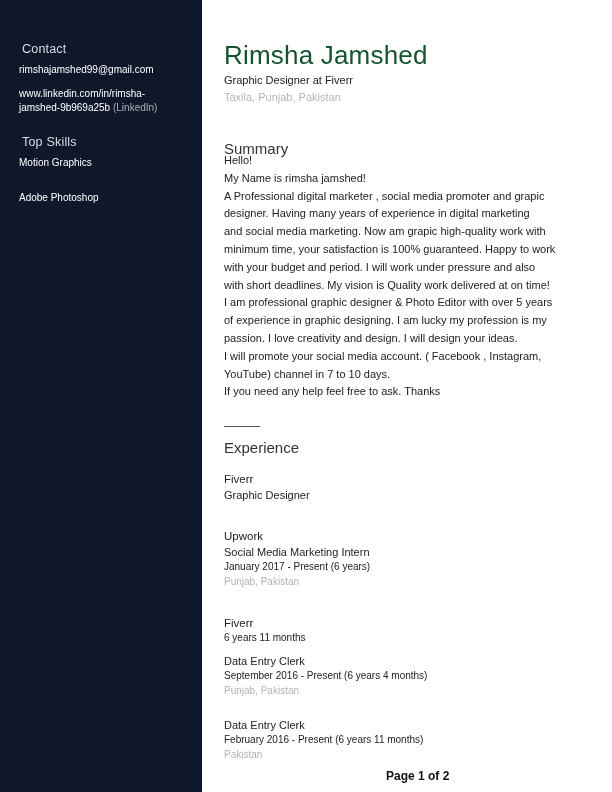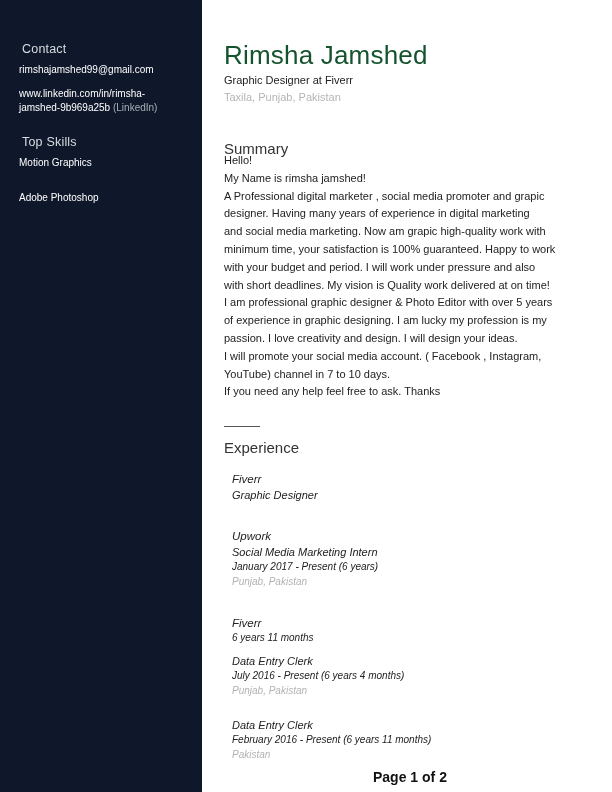--- a/index.html
+++ b/index.html
@@ -31,27 +31,27 @@
   }
   .headline { position: absolute; top: 74px; left: 0; font-size: 11px; color: #222; white-space: nowrap; }
   .location { position: absolute; top: 91px; left: 0; font-size: 11px; color: #b5b5b5; white-space: nowrap; }
   .section-title { position: absolute; left: 0; font-size: 15px; color: #333333; white-space: nowrap; }
   .summary {
     position: absolute; top: 152px; left: 0; width: 368px;
     font-size: 11px; line-height: 17.8px; color: #222222;
   }
   .summary div { white-space: nowrap; }
   .divider { position: absolute; top: 426px; left: 0; width: 36px; height: 1px; background: #555555; }
-  .exp { position: absolute; left: 8px; white-space: nowrap; font-style: italic; }
+  .exp { position: absolute; left: 0; white-space: nowrap; }
   .exp-company { font-size: 11.5px; color: #222; line-height: 16px; }
   .exp-title { font-size: 11px; color: #222; line-height: 16px; }
   .exp-dates { font-size: 10px; color: #222; line-height: 14px; }
   .exp-loc { font-size: 10px; color: #b3b3b3; line-height: 15px; }
   .footer {
-    position: absolute; top: 769px; left: 373px; font-size: 14px; font-weight: bold; color: #111;
+    position: absolute; top: 769px; left: 386px; font-size: 12px; font-weight: bold; color: #111;
   }
   a.plain { color: inherit; text-decoration: none; }
 </style>
 </head>
 <body>
 
 <div class="sidebar">
   <div class="side-heading" style="top:42px;">Contact</div>
   <a class="side-text plain" style="top:63px;">rimshajamshed99@gmail.com</a>
   <div class="side-text" style="top:87px;">
@@ -101,21 +101,21 @@
     <div class="exp-loc">Punjab, Pakistan</div>
   </div>
 
   <div class="exp" style="top:615px;">
     <div class="exp-company">Fiverr</div>
     <div class="exp-dates">6 years 11 months</div>
   </div>
 
   <div class="exp" style="top:653px;">
     <div class="exp-title">Data Entry Clerk</div>
-    <div class="exp-dates">July 2016 - Present (6 years 4 months)</div>
+    <div class="exp-dates">September 2016 - Present (6 years 4 months)</div>
     <div class="exp-loc">Punjab, Pakistan</div>
   </div>
 
   <div class="exp" style="top:717px;">
     <div class="exp-title">Data Entry Clerk</div>
     <div class="exp-dates">February 2016 - Present (6 years 11 months)</div>
     <div class="exp-loc">Pakistan</div>
   </div>
 </div>
 

